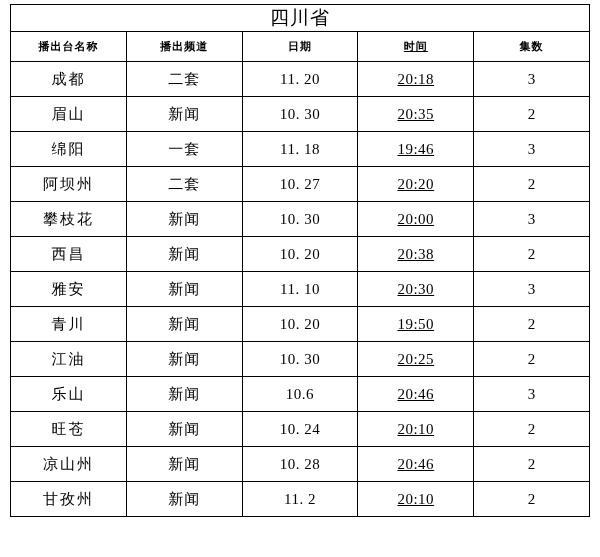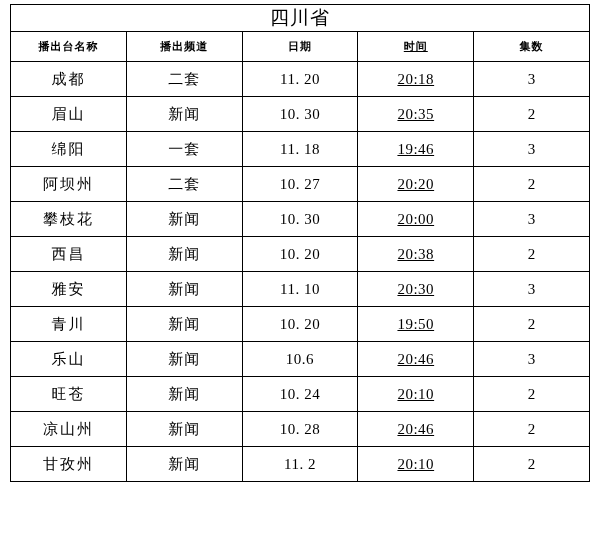--- a/index.html
+++ b/index.html
@@ -139,20 +139,27 @@
         <td class="col-count">3</td>
       </tr>
       <tr class="data-row">
         <td class="col-name">青川</td>
         <td class="col-channel">新闻</td>
         <td class="col-date">10. 20</td>
         <td class="col-time">19:50</td>
         <td class="col-count">2</td>
       </tr>
       <tr class="data-row">
+        <td class="col-name">江油</td>
+        <td class="col-channel">新闻</td>
+        <td class="col-date">10. 30</td>
+        <td class="col-time">20:25</td>
+        <td class="col-count">2</td>
+      </tr>
+      <tr class="data-row">
         <td class="col-name">乐山</td>
         <td class="col-channel">新闻</td>
         <td class="col-date">10.6</td>
         <td class="col-time">20:46</td>
         <td class="col-count">3</td>
       </tr>
       <tr class="data-row">
         <td class="col-name">旺苍</td>
         <td class="col-channel">新闻</td>
         <td class="col-date">10. 24</td>

